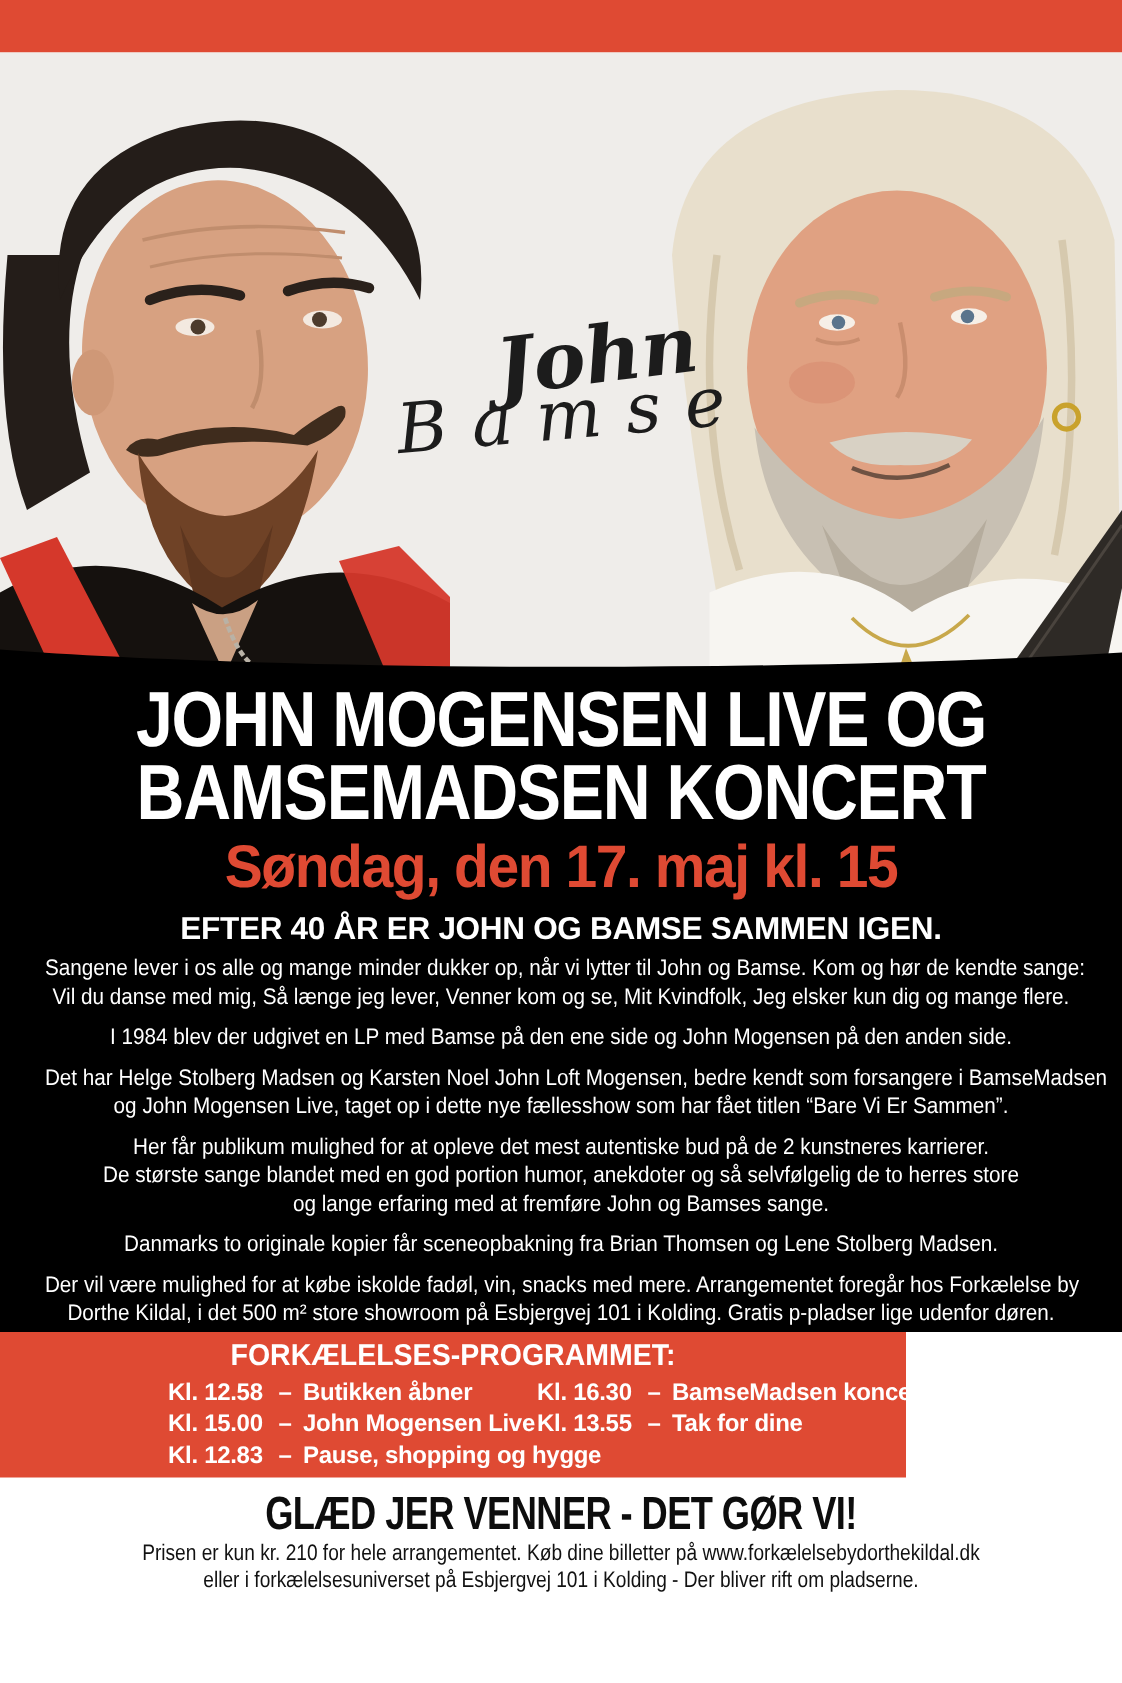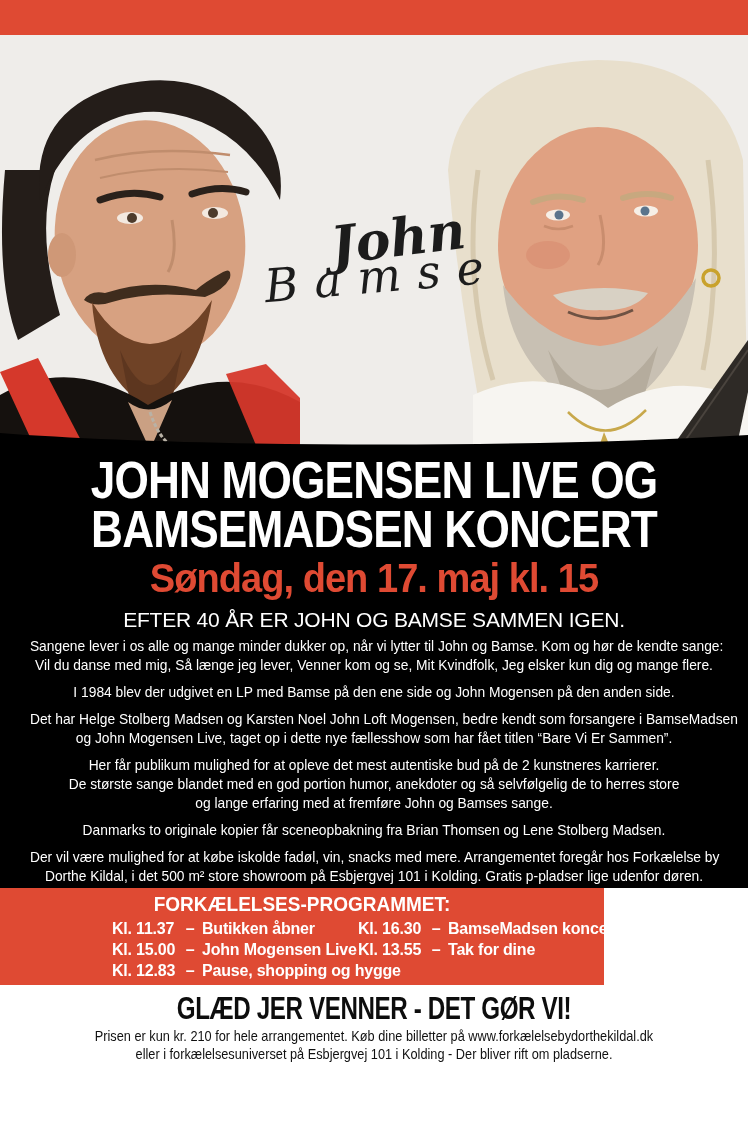--- a/index.html
+++ b/index.html
@@ -45,21 +45,21 @@
   }
   .title-1{top:6px;}
   .title-2{top:55px;}
   .date-line{
     position:absolute;top:106px;left:0;width:100%;text-align:center;
     color:var(--accent);font-weight:bold;font-size:40px;letter-spacing:-1px;
     transform:scaleX(0.95);white-space:nowrap;
   }
   .subtitle{
     position:absolute;top:158px;left:0;width:100%;text-align:center;
-    color:#fff;font-weight:normal;font-size:21px;letter-spacing:-0.2px;white-space:nowrap;
+    color:#fff;font-weight:bold;font-size:21px;letter-spacing:-0.2px;white-space:nowrap;
   }
   .paras{
     position:absolute;top:186px;left:0;width:100%;color:#fff;
     transform:scaleX(0.92);transform-origin:50% 0;
   }
   .para{margin-bottom:8px;}
   .pline{font-size:15px;line-height:19px;text-align:center;white-space:nowrap;}
   
   .program{position:absolute;top:888px;left:0;width:604px;height:97px;background:var(--accent);}
   .program-title{
@@ -181,21 +181,21 @@
           <div class="pline">Der vil være mulighed for at købe iskolde fadøl, vin, snacks med mere. Arrangementet foregår hos Forkælelse by</div>
           <div class="pline">Dorthe Kildal, i det 500 m² store showroom på Esbjergvej 101 i Kolding. Gratis p-pladser lige udenfor døren.</div>
         </div>
       </div>
   </div>
 
   <div class="program">
     <div class="program-title">FORKÆLELSES-PROGRAMMET:</div>
     <div class="prog-col prog-col-left">
         <div class="srow">
-          <span class="stime">Kl. 11.37</span>
+          <span class="stime">Kl. 12.58</span>
           <span class="ssep">–</span>
           <span class="slabel">Butikken åbner</span>
         </div>
         <div class="srow">
           <span class="stime">Kl. 15.00</span>
           <span class="ssep">–</span>
           <span class="slabel">John Mogensen Live</span>
         </div>
         <div class="srow">
           <span class="stime">Kl. 12.83</span>

